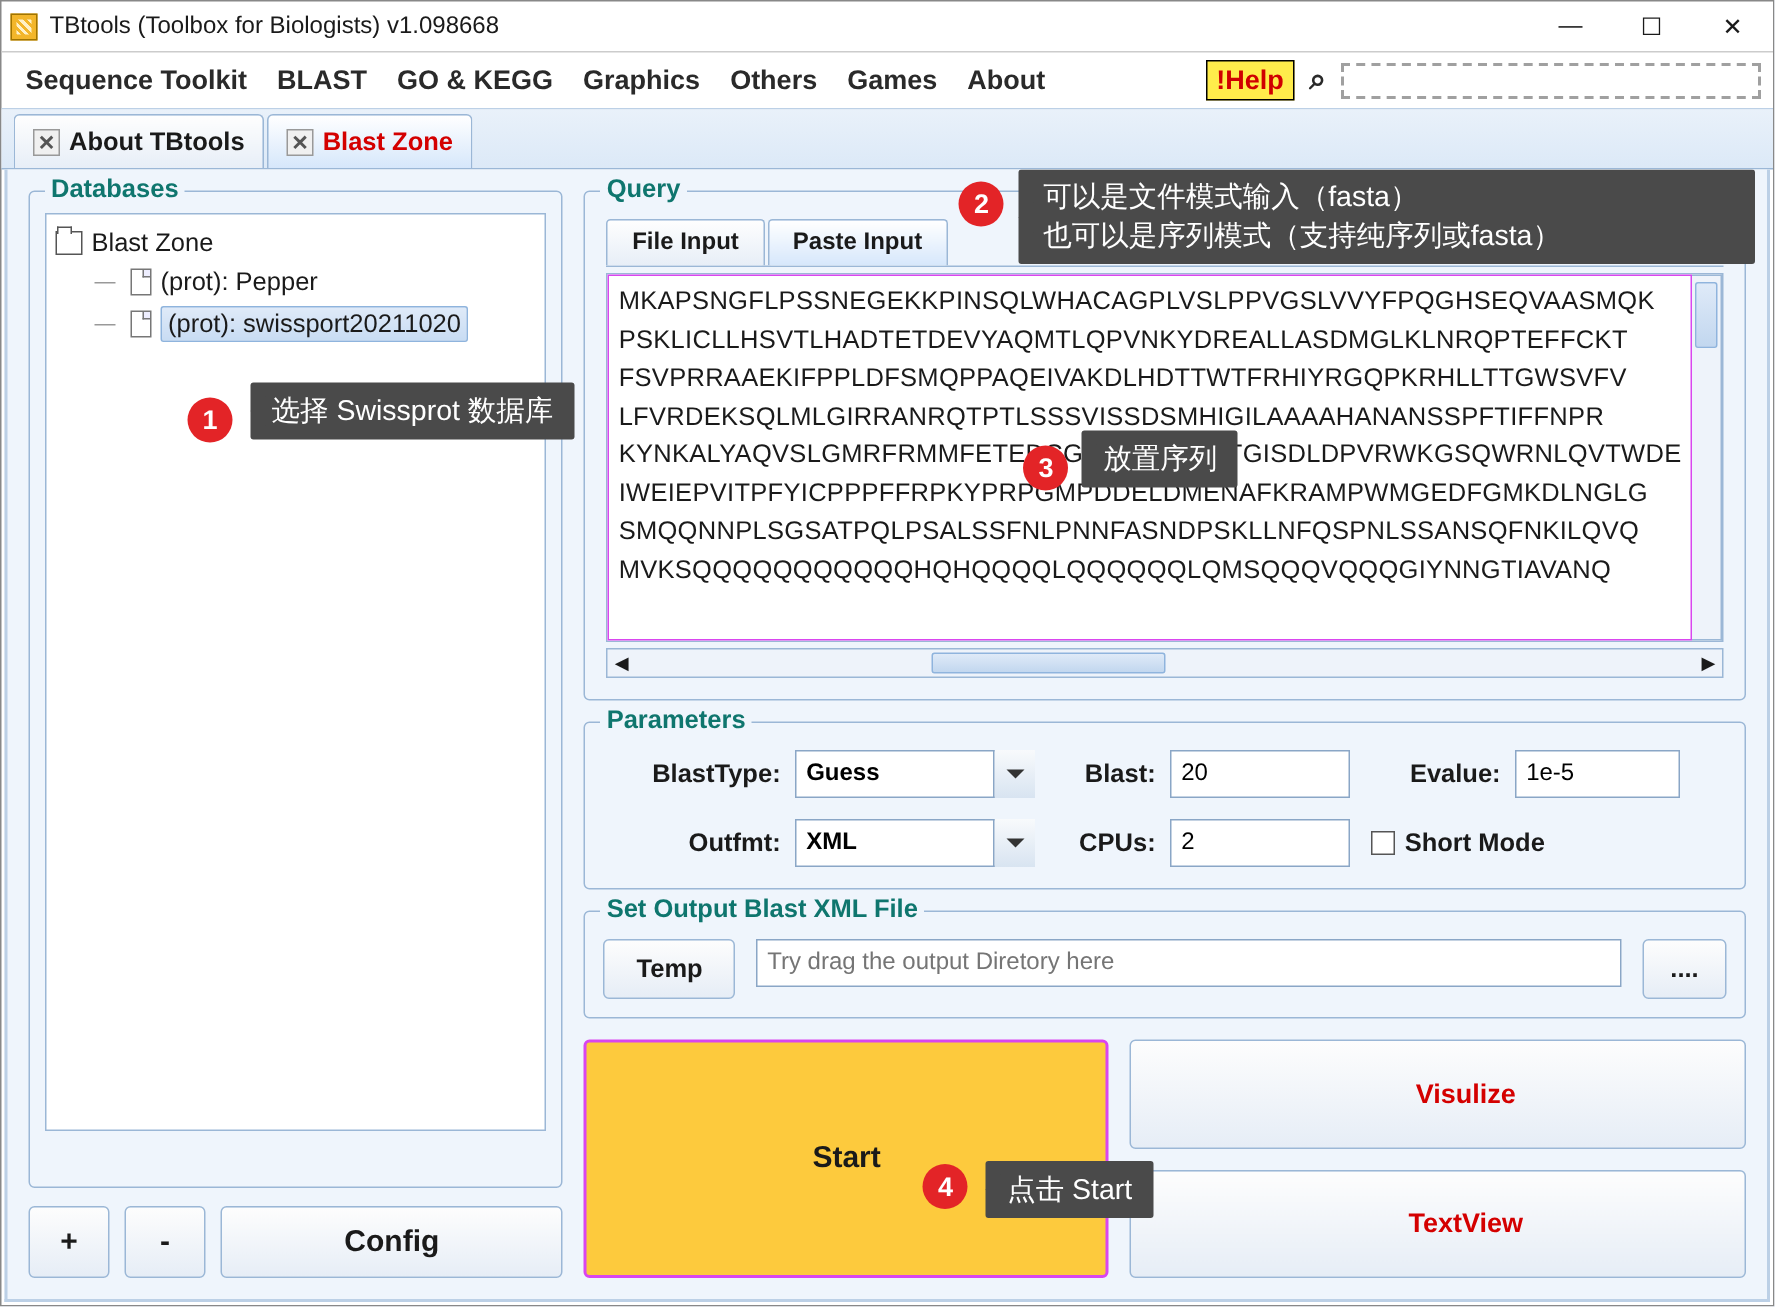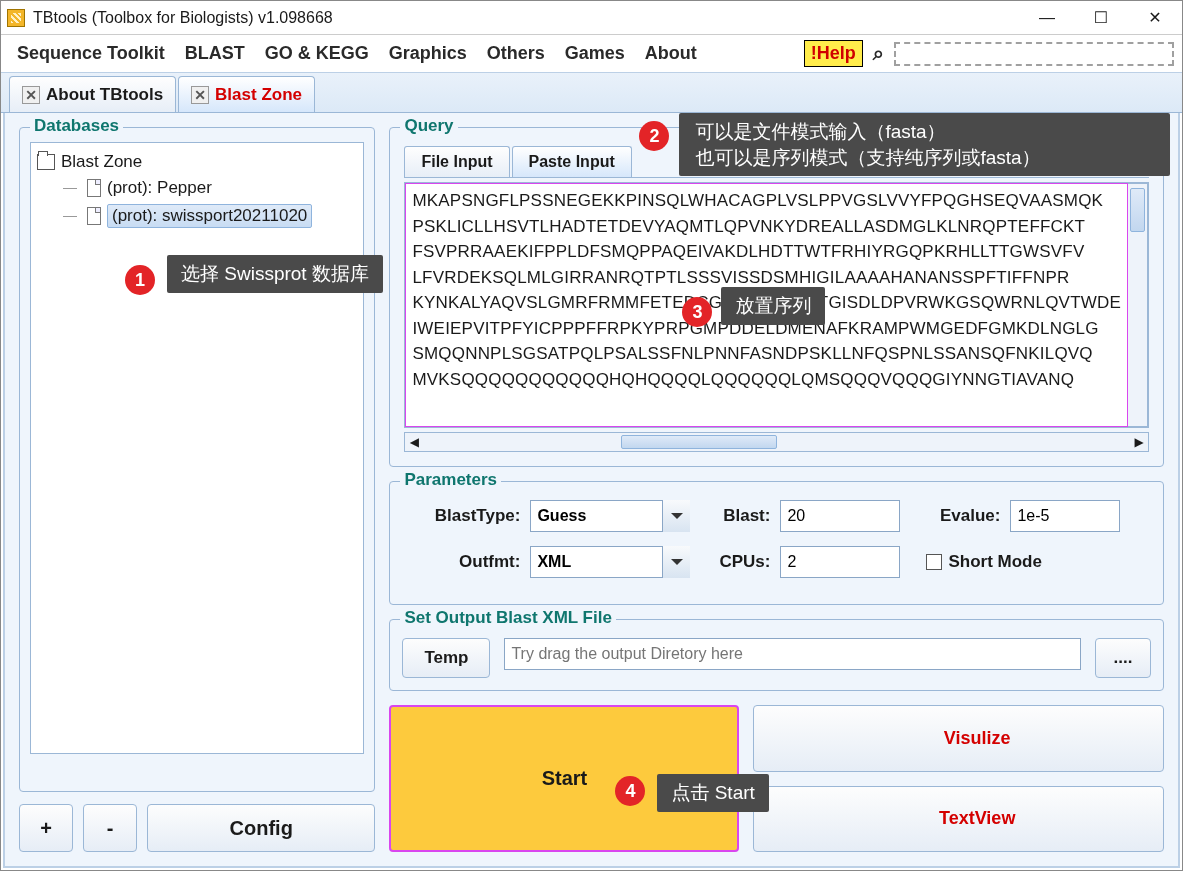--- a/index.html
+++ b/index.html
@@ -55,21 +55,21 @@
   .qtab { border:1px solid #9bb7d6; border-bottom:none; padding: 6px 16px; font-size:16px; font-weight:bold; margin-right:2px; background: linear-gradient(#fefefe,#e7eef7); border-radius:3px 3px 0 0;}
   .qtab.active { background: linear-gradient(#fff,#d6e7fb);}
   .seq-area { margin: 4px; border:1px solid #9bb7d6; height: 246px; display:flex;}
   .seq-text { flex:1; overflow:hidden; padding: 4px 6px; font-family: inherit; font-size: 17px; line-height: 1.5; letter-spacing: 0.2px; white-space: pre; background:#fff; border:1px solid #d946ef; position:relative;}
   .vscroll { width: 20px; background:#eef3fa; border:1px solid #9bb7d6; border-left:none; position:relative;}
   .vscroll .thumb { position:absolute; left:2px; right:2px; top:4px; height: 44px; background: linear-gradient(#dfeaf8,#c2d7ef); border:1px solid #8fb4dd; border-radius:2px;}
   .hscroll { margin: 0 4px 4px 4px; height:20px; background:#eef3fa; border:1px solid #9bb7d6; display:flex; align-items:center;}
   .hscroll .arrow { width:18px; text-align:center; font-size:12px;}
   .hscroll .track { flex:1; position:relative; height:100%;}
   .hscroll .track .thumb { position:absolute; top:2px; bottom:2px; left: 28%; width: 22%; background: linear-gradient(#dfeaf8,#c2d7ef); border:1px solid #8fb4dd; border-radius:2px;}
-  .params { position:relative; padding: 18px 14px 26px 14px;}
+  .params { position:relative; padding: 18px 14px 14px 14px;}
   .params .row { display:flex; align-items:center; gap: 10px; margin-bottom: 14px;}
   .params .lbl { font-weight:bold; font-size:17px; width: 116px; text-align:right;}
   .input, select { height: 32px; border:1px solid #8aa6c6; background:#fff; padding: 0 6px; font-size:16px; font-family: inherit;}
   .select-wrap { position:relative; }
   .select-wrap .caret { position:absolute; right:0; top:0; bottom:0; width:28px; background: linear-gradient(#f8fafc,#d8e4f1); border-left:1px solid #8aa6c6; display:flex;align-items:center;justify-content:center;}
   .select-wrap .caret::after{content:"";border:6px solid transparent;border-top-color:#333;margin-top:6px;}
   .checkbox { width:16px;height:16px;border:1px solid #555;background:#fff;display:inline-block;vertical-align:middle;margin-right:6px;}
   .output-panel { position:relative; padding: 18px 12px 12px 12px;}
   .output-row { display:flex; gap: 14px; align-items:flex-start;}
   .output-row .btn { width: 88px; height: 40px; font-size:17px;}
@@ -203,21 +203,21 @@
           <input class="input" style="width: 110px;" value="1e-5">
         </div>
         <div class="row" style="margin-bottom:0">
           <div class="lbl">Outfmt:</div>
           <div class="select-wrap" style="width:160px;">
             <input class="input" style="width: 100%; font-weight: bold;" value="XML">
             <div class="caret"></div>
           </div>
           <div class="lbl" style="width:70px">CPUs:</div>
           <input class="input" style="width: 120px;" value="2">
-          <div style="display:flex;align-items:center;margin-left:16px;font-weight:bold;font-size:17px">
+          <div style="display:flex;align-items:center;margin-left:4px;font-weight:bold;font-size:17px">
             <span class="checkbox"></span>
             <span>Short Mode</span>
           </div>
         </div>
       </div>
 
       <div class="panel output-panel">
         <div class="fieldset-title">Set Output Blast XML File</div>
         <div class="output-row">
           <div class="btn sm">Temp</div>

